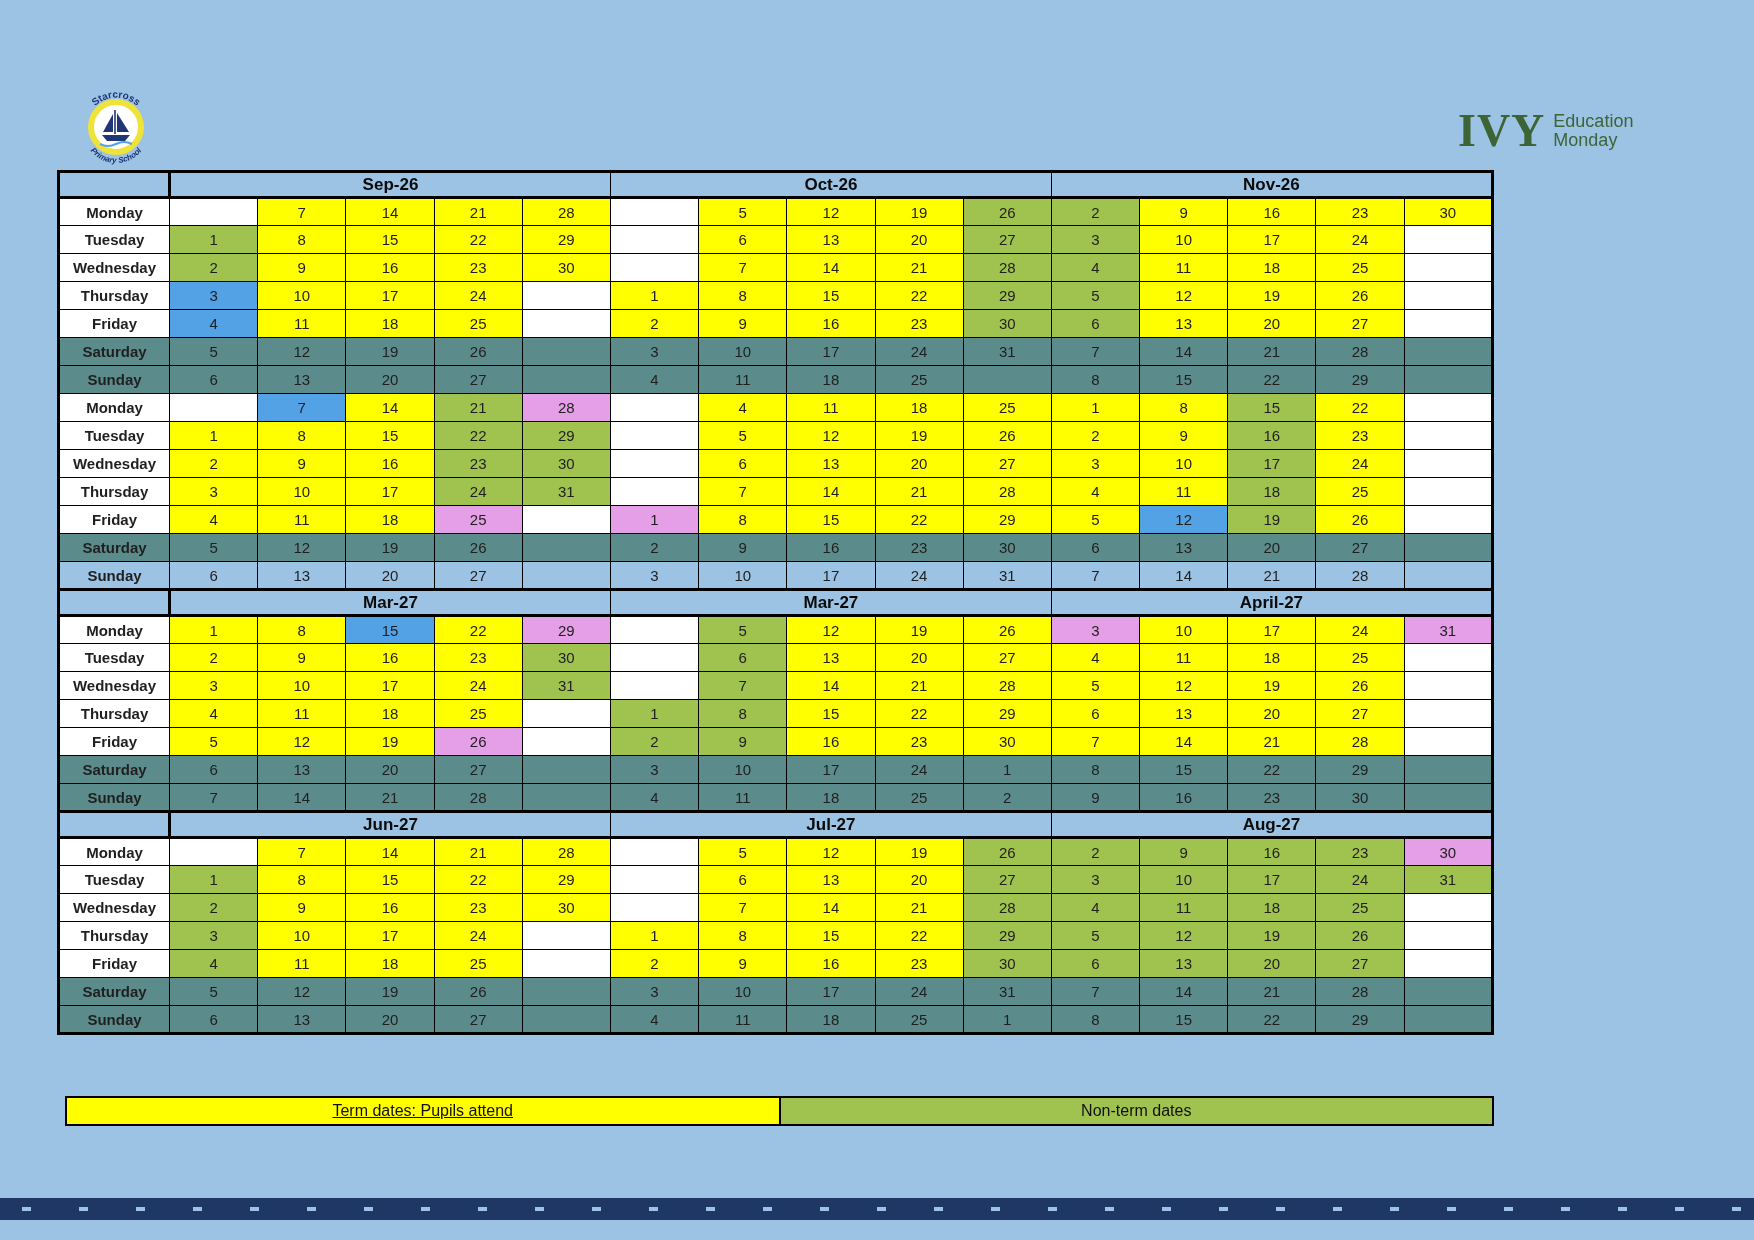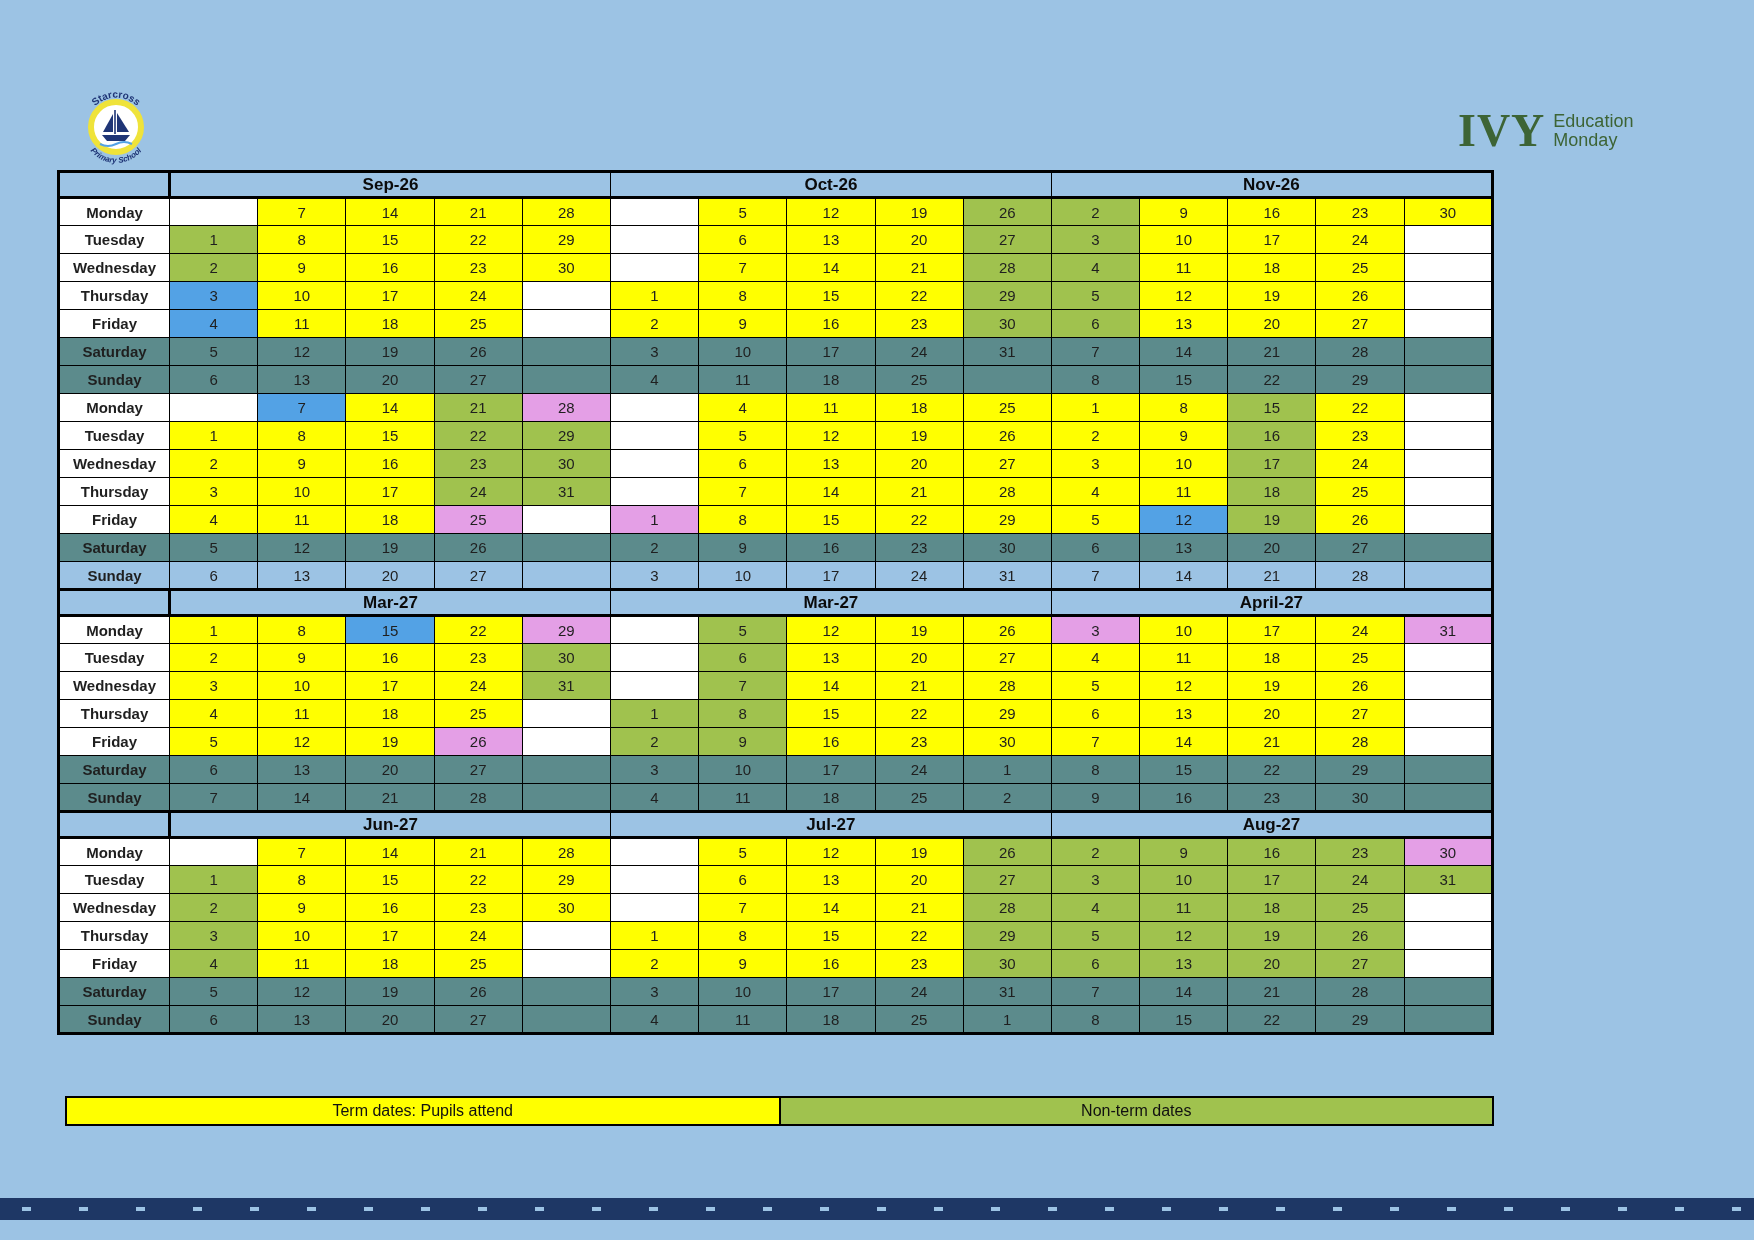--- a/index.html
+++ b/index.html
@@ -54,21 +54,21 @@
   
   .legend {
     position:absolute; left:57px; top:1096px; width:1437px; height:30px;
     display:flex;
   }
   .legend-item {
     flex:1; border:2px solid #000; margin-left:-2px;
     display:flex; align-items:center; justify-content:center;
     font-size:16px; color:#111;
   }
-  .legend-item:first-child { margin-left:8px; }
+  .legend-item:first-child { margin-left:8px;text-decoration:underline; }
 
   
   .footer-bar {
     position:absolute; left:0; top:1198px; width:1754px; height:22px;
     background:#1E3765;
   }
   .footer-bar::after {
     content:""; position:absolute; left:22px; top:9px; height:4px; right:0;
     background:repeating-linear-gradient(90deg,#9CC3E4 0 9px, transparent 9px 57px);
   }

